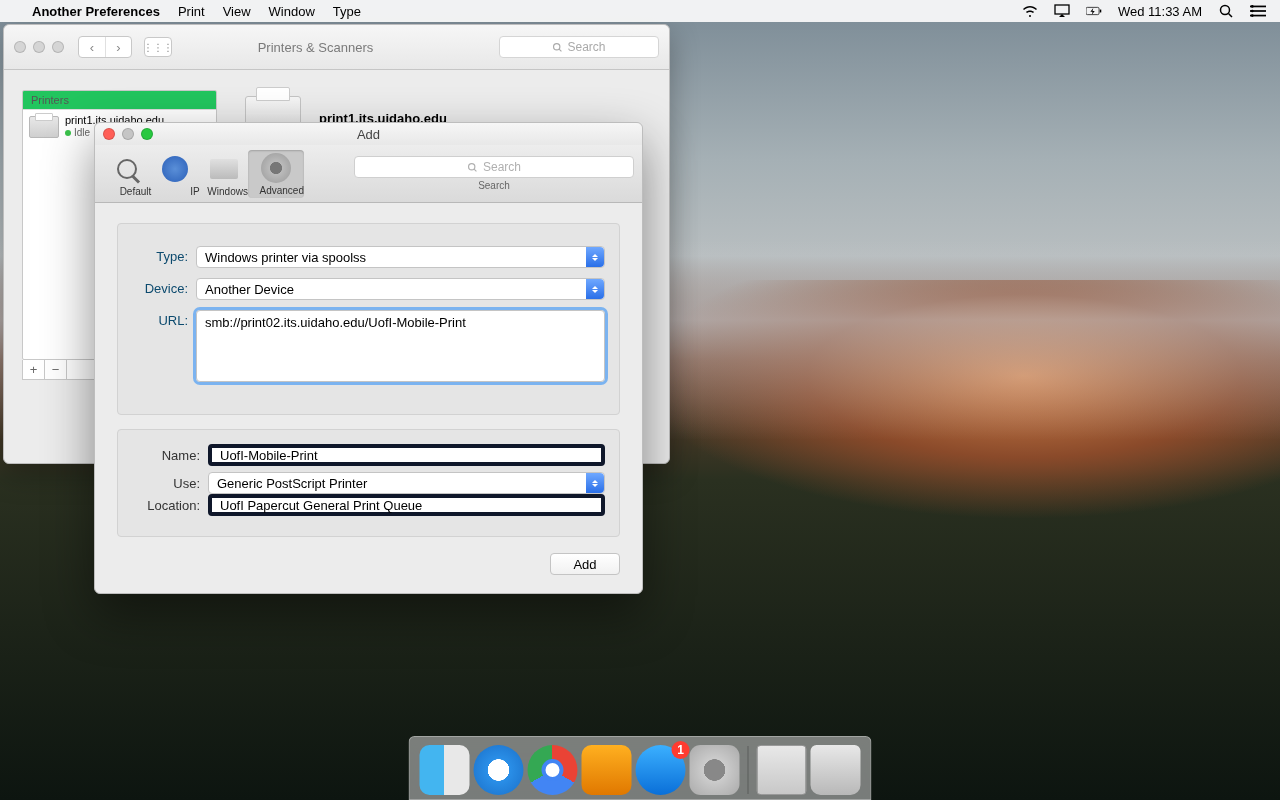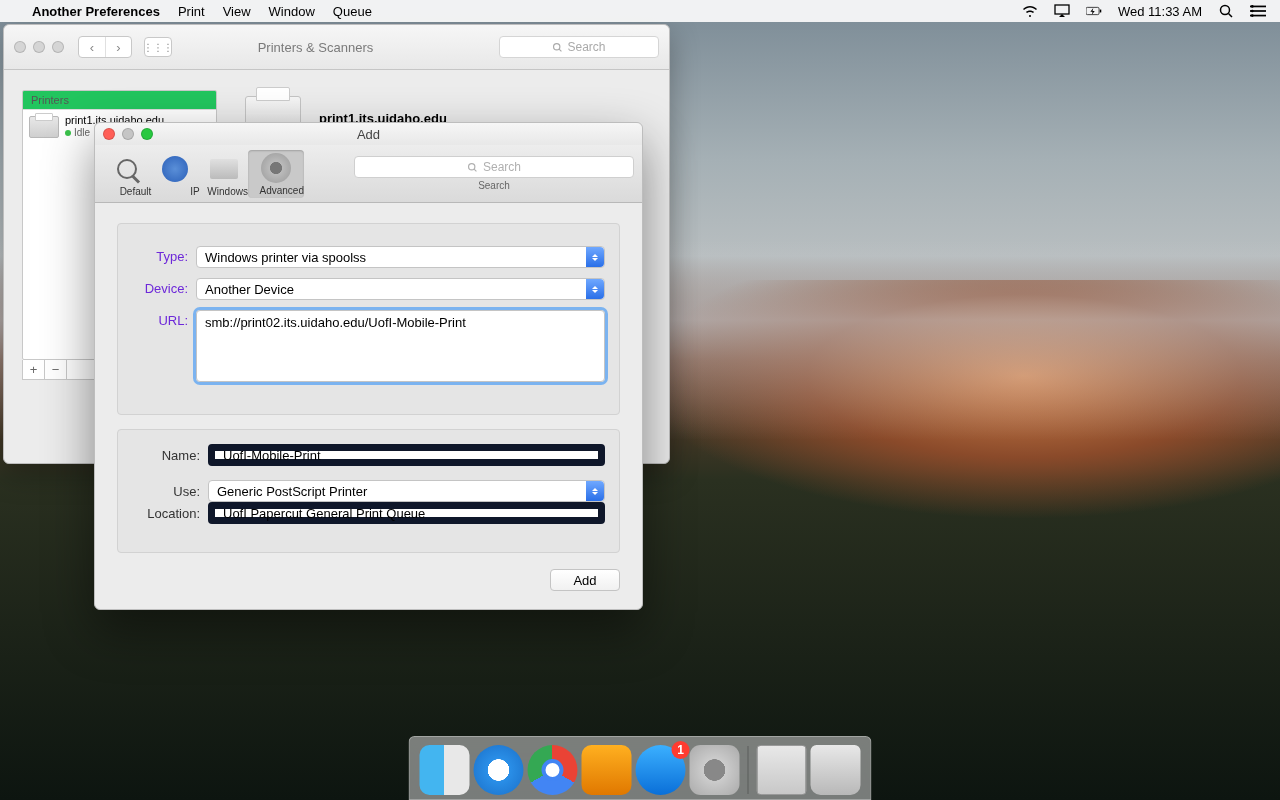--- a/index.html
+++ b/index.html
@@ -58,30 +58,30 @@
 .toolbar { height:58px; background:linear-gradient(#ededed,#dadada); border-bottom:1px solid #b8b8b8; display:flex; align-items:center; padding:0 8px; }
 .tb-item { width:50px; text-align:right; font-size:10px; color:#333; cursor:default; padding-top:2px; }
 .tb-item .ic { width:32px; height:32px; margin:0 auto 1px; display:flex; align-items:center; justify-content:center; }
 .tb-item.active { background:#c9c9c9; border-radius:4px; box-shadow:inset 0 1px 2px rgba(0,0,0,0.2); width:58px; padding:2px 0; }
 .tb-search-wrap { flex:1; padding-left:50px; }
 .tb-search { width:280px; height:22px; margin:0 auto; border:1px solid #cfcfcf; border-radius:4px; background:#fff; display:flex; align-items:center; justify-content:center; gap:5px; color:#b0b0b0; font-size:12px; }
 .tb-search-lbl { text-align:center; font-size:10px; color:#666; margin-top:2px; }
 
 .form-sec { margin:20px 22px 0; background:#e5e5e5; border:1px solid #d2d2d2; border-radius:4px; padding:22px 14px; }
 .form-row { display:flex; align-items:flex-start; margin-bottom:10px; }
-.form-row label { width:64px; text-align:right; font-size:13px; color:#6d28d9; padding-right:8px; padding-top:3px; flex-shrink:0; }
+.form-row label { width:64px; text-align:right; font-size:13px; color:#0c4a6e; padding-right:8px; padding-top:3px; flex-shrink:0; }
 .select { flex:1; height:22px; background:#fff; border:1px solid #c4c4c4; border-radius:4px; font-size:13px; padding:2px 8px; display:flex; align-items:center; position:relative; }
 .select .arrow { position:absolute; right:0; top:0; bottom:0; width:18px; background:linear-gradient(#6fa8ff,#2a6fe8); border-radius:0 4px 4px 0; display:flex; flex-direction:column; align-items:center; justify-content:center; gap:1px; }
 .select .arrow::before, .select .arrow::after { content:""; border-left:3px solid transparent; border-right:3px solid transparent; }
 .select .arrow::before { border-bottom:3px solid #fff; } .select .arrow::after { border-top:3px solid #fff; }
 .textarea { flex:1; height:72px; background:#fff; border:1px solid #c4c4c4; border-radius:4px; font-size:13px; padding:4px 8px; outline:3px solid #7bb3f0; outline-offset:0; }
-.input { flex:1; height:22px; background:#fff; border:7px solid #0f172a; border-radius:4px; font-size:13px; padding:0 8px; display:flex; align-items:center; }
+.input { flex:1; height:22px; background:#fff; border:4px solid #0f172a; border-radius:4px; font-size:13px; padding:0 8px; display:flex; align-items:center; }
 
 .form-sec2 { margin:14px 22px 0; background:#e5e5e5; border:1px solid #d2d2d2; border-radius:4px; padding:14px; }
-.form-row2 { display:flex; align-items:center; margin-bottom:14px; }
+.form-row2 { display:flex; align-items:center; margin-bottom:6px; }
 .form-row2 label { width:76px; text-align:right; font-size:13px; color:#333; padding-right:8px; flex-shrink:0; }
 
 .add-btn-row { padding:16px 22px 18px; display:flex; justify-content:flex-end; }
 .add-btn { width:70px; height:22px; background:linear-gradient(#fff,#f1f1f1); border:1px solid #c4c4c4; border-radius:4px; font-size:13px; display:flex; align-items:center; justify-content:center; }
 
 
 .dock { position:absolute; bottom:0; left:50%; transform:translateX(-50%); height:64px; background:rgba(210,210,210,0.55); border-radius:6px 6px 0 0; border:1px solid rgba(255,255,255,0.3); padding:4px 10px 0; display:flex; align-items:center; gap:4px; z-index:50; backdrop-filter:blur(10px); }
 .dock-item { width:50px; height:50px; border-radius:10px; position:relative; }
 .dock-sep { width:1px; height:48px; background:rgba(0,0,0,0.25); margin:0 4px; }
 .dock-badge { position:absolute; top:-4px; right:-4px; width:18px; height:18px; background:#ff3b30; border-radius:50%; color:#fff; font-size:12px; font-weight:600; display:flex; align-items:center; justify-content:center; }
@@ -107,21 +107,21 @@
 
 <div class="desktop-bg"></div>
 
 <div class="menubar">
   <div class="left">
     <span class="apple"></span>
     <span class="appname">Another Preferences</span>
     <span>Print</span>
     <span>View</span>
     <span>Window</span>
-    <span>Queue</span>
+    <span>Type</span>
   </div>
   <div class="right">
     <svg viewBox="0 0 16 12">
         <path d="M8 10a1 1 0 100 2 1 1 0 000-2zM4 7c2-2 6-2 8 0l-1 1c-1.5-1.5-4.5-1.5-6 0zM1 4c4-4 10-4 14 0l-1 1C10.5 1.5 5.5 1.5 2 5z" fill="#000"></path>
       </svg>
     <svg viewBox="0 0 16 14">
         <rect x="1" y="1" width="14" height="9" fill="none" stroke="#000" stroke-width="1.3"></rect>
         <path d="M5 13l3-3 3 3z" fill="#000"></path>
       </svg>
     <svg viewBox="0 0 22 12">

